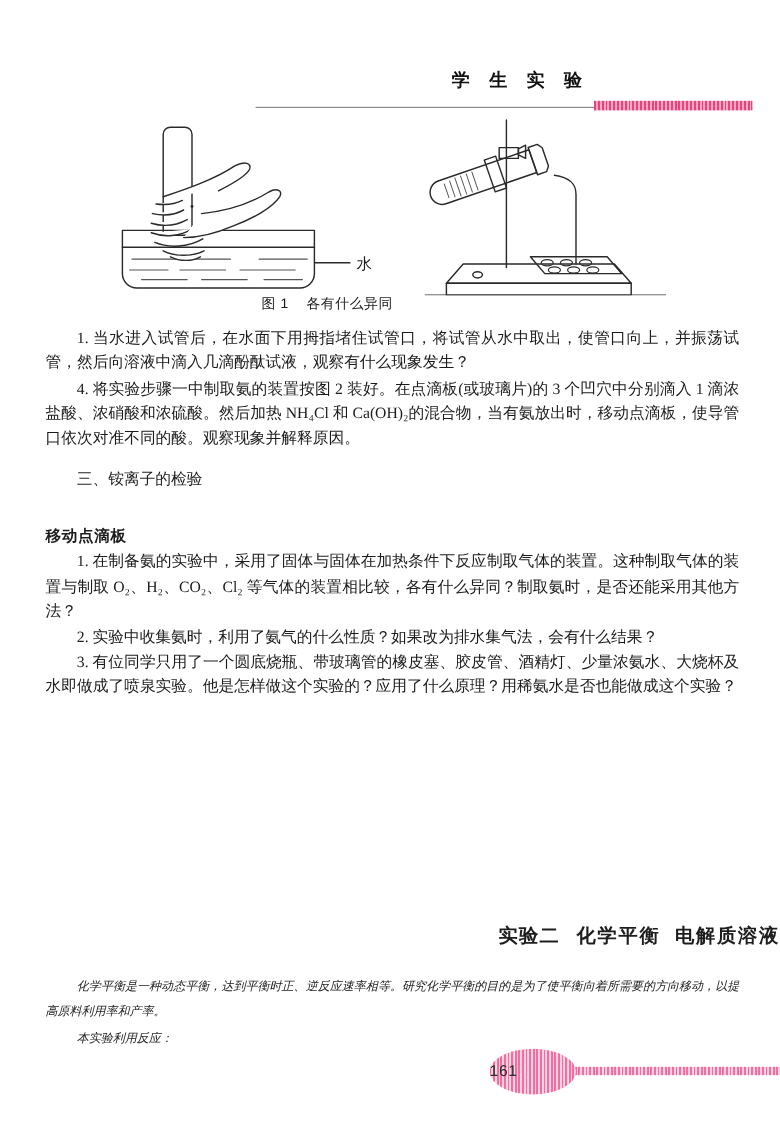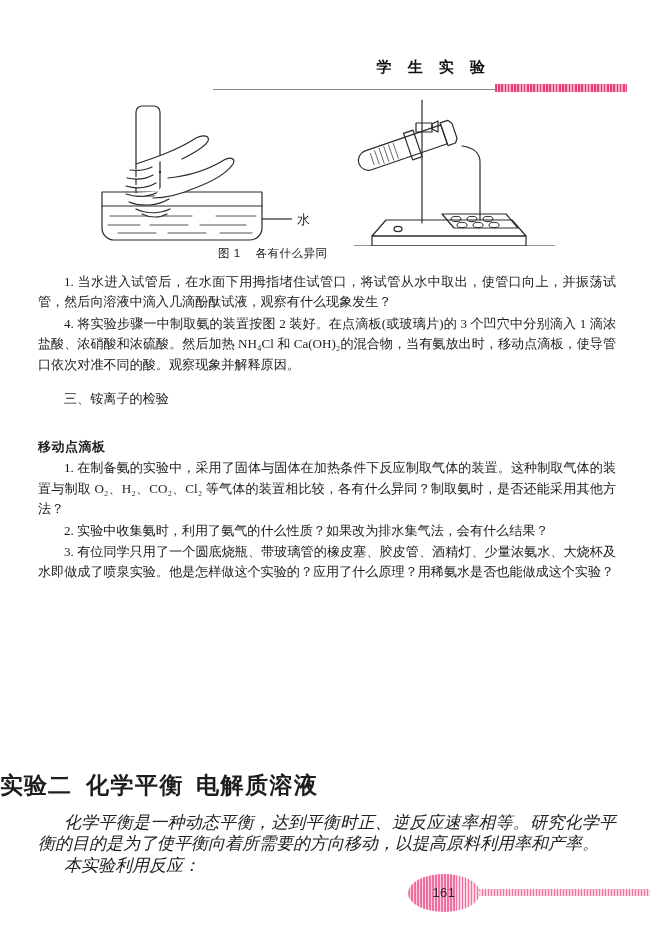--- a/index.html
+++ b/index.html
@@ -106,37 +106,37 @@
     font-family: "Liberation Sans", "DejaVu Sans", sans-serif;
     letter-spacing: 0.5px;
   }
   .spacer-sm { height: 8px; }
 
   
   #exp2-title {
     position: absolute;
     left: 0; top: 770px;
     width: 650px;
-    text-align: left;
-    font-size: 23px;
+    text-align: right;
+    font-size: 16px;
     font-weight: bold;
     letter-spacing: 1.5px;
     font-family: "Liberation Serif", "DejaVu Serif", serif;
   }
   #exp2-title .num { letter-spacing: 1px; margin-right: 14px; }
   #exp2-title .t2 { margin-right: 12px; }
   #exp2-body {
     position: absolute;
     left: 38px;
     top: 812px;
     width: 578px;
   }
   p.kai {
     margin: 0 0 1px 0;
-    font-size: 17px;
+    font-size: 10px;
     line-height: 21px;
     text-indent: 26px;
     text-align: justify;
     text-justify: inter-ideograph;
     font-family: Liberation Sans, sans-serif;
     font-style: italic;
     color: #222;
   }
 
   
@@ -169,21 +169,20 @@
         #ef6fa0 0px, #ef6fa0 1.5px,
         #fbd3e1 1.5px, #fbd3e1 3px);
   }
   #page-number {
     position: absolute;
     left: 408px;
     top: 4px;
     width: 72px;
     height: 38px;
     line-height: 38px;
-    text-align: center;
     font-size: 13px;
     color: #2b2b2b;
     font-family: "Liberation Sans", "DejaVu Sans", sans-serif;
     letter-spacing: 0.5px;
   }
 </style>
 </head>
 <body>
 
 <div id="page-header">

